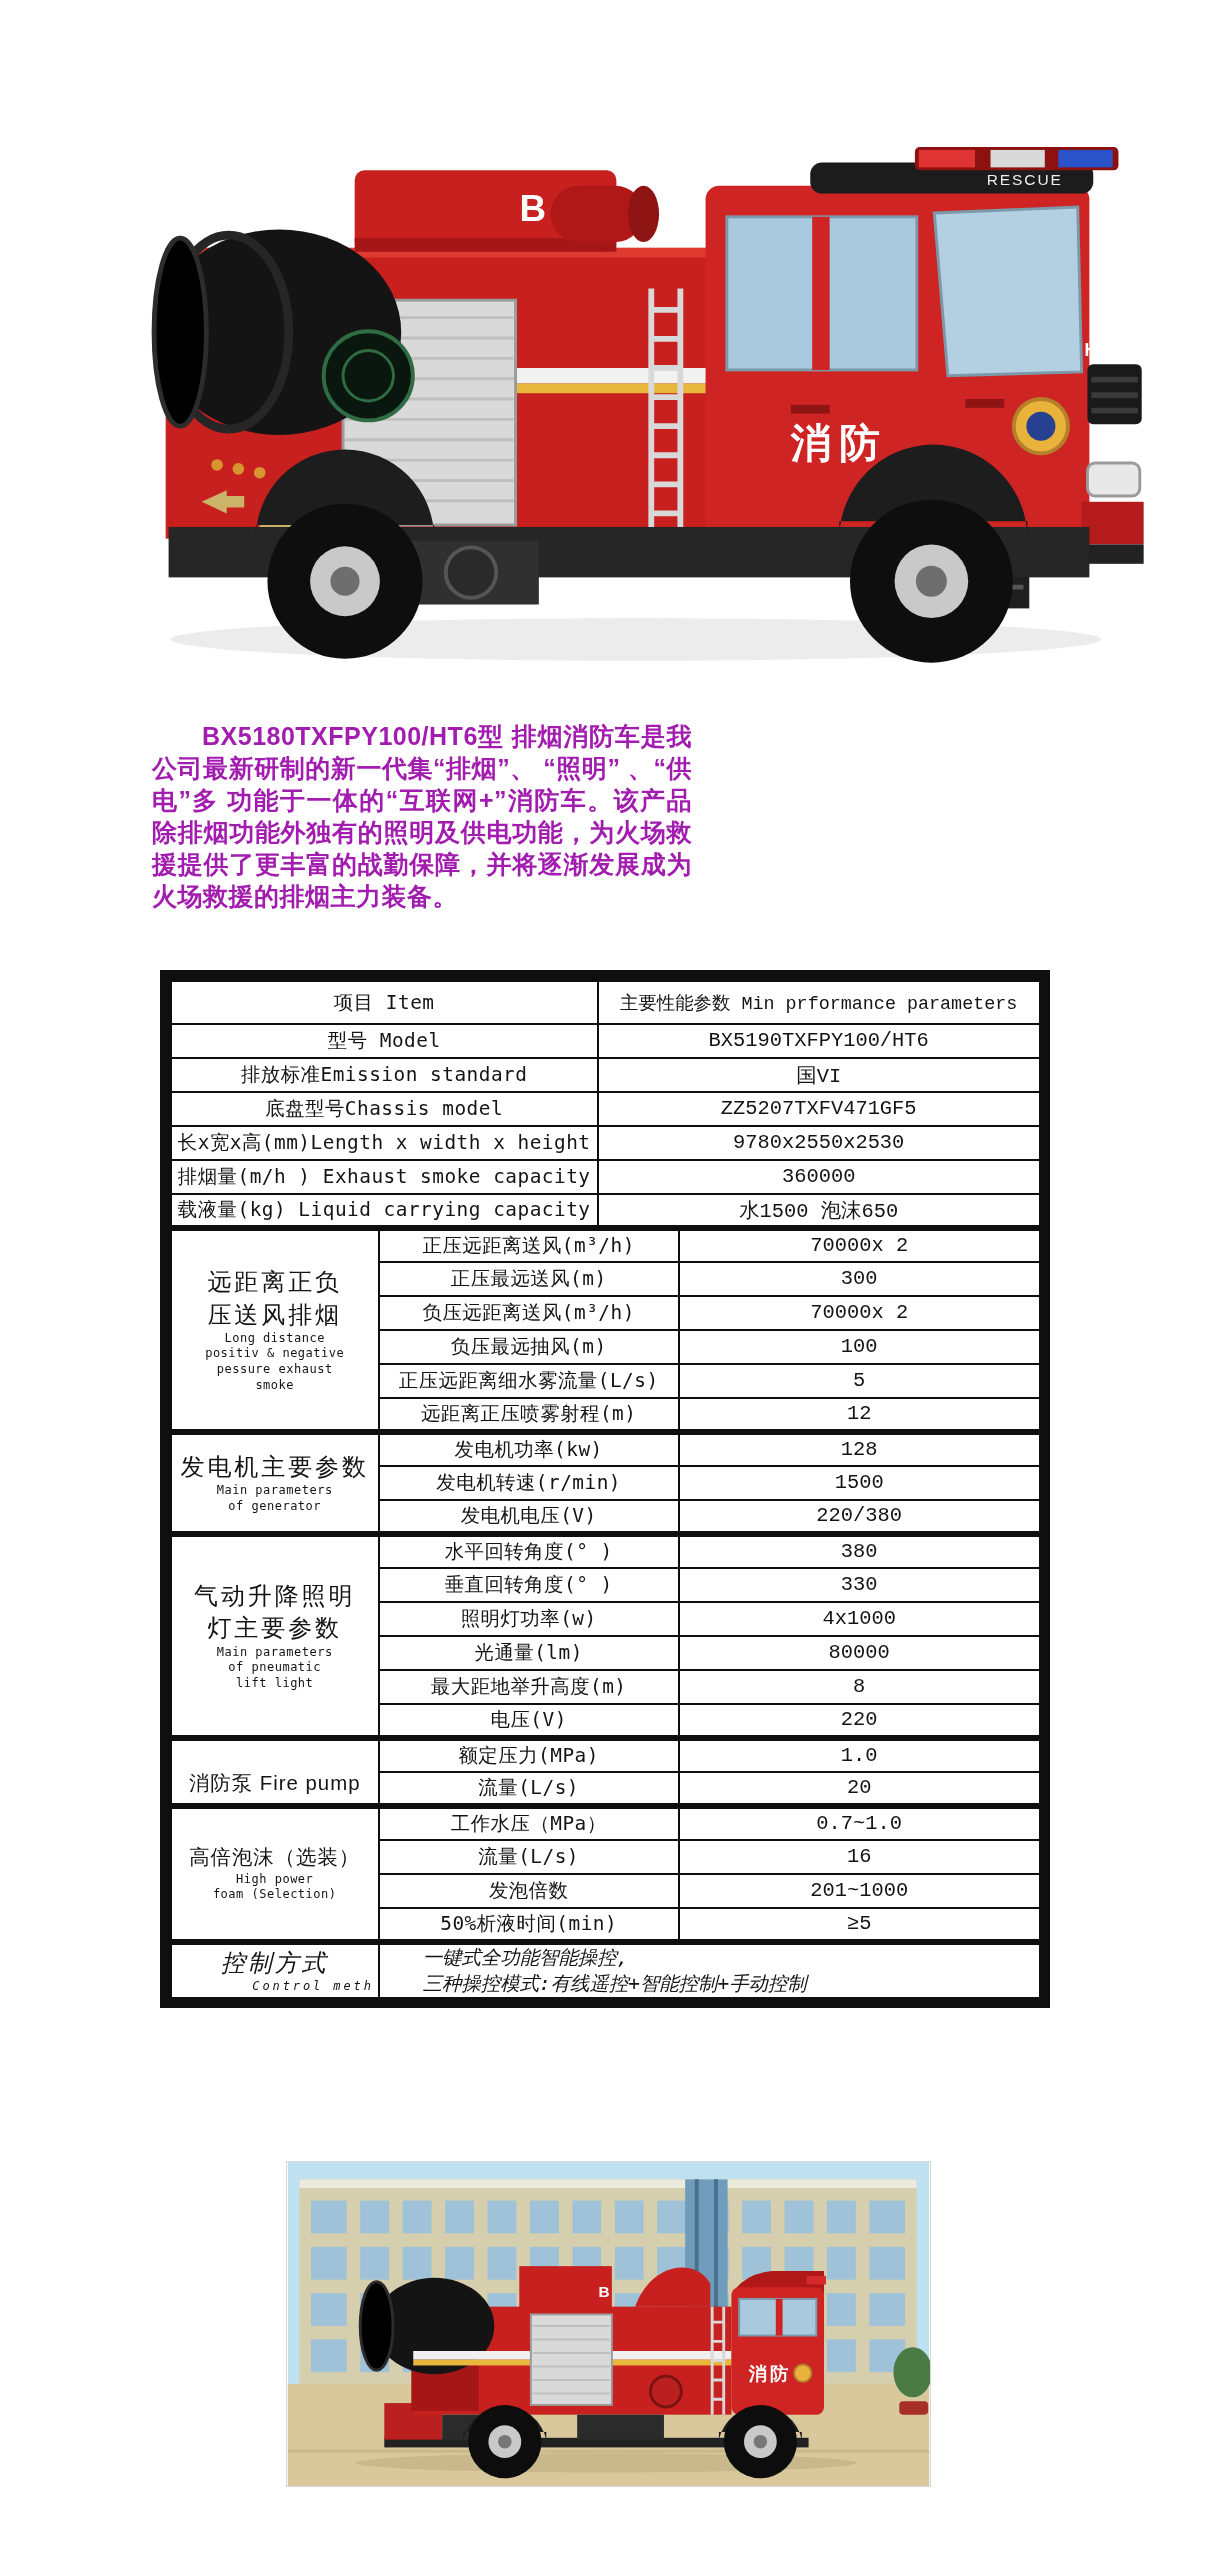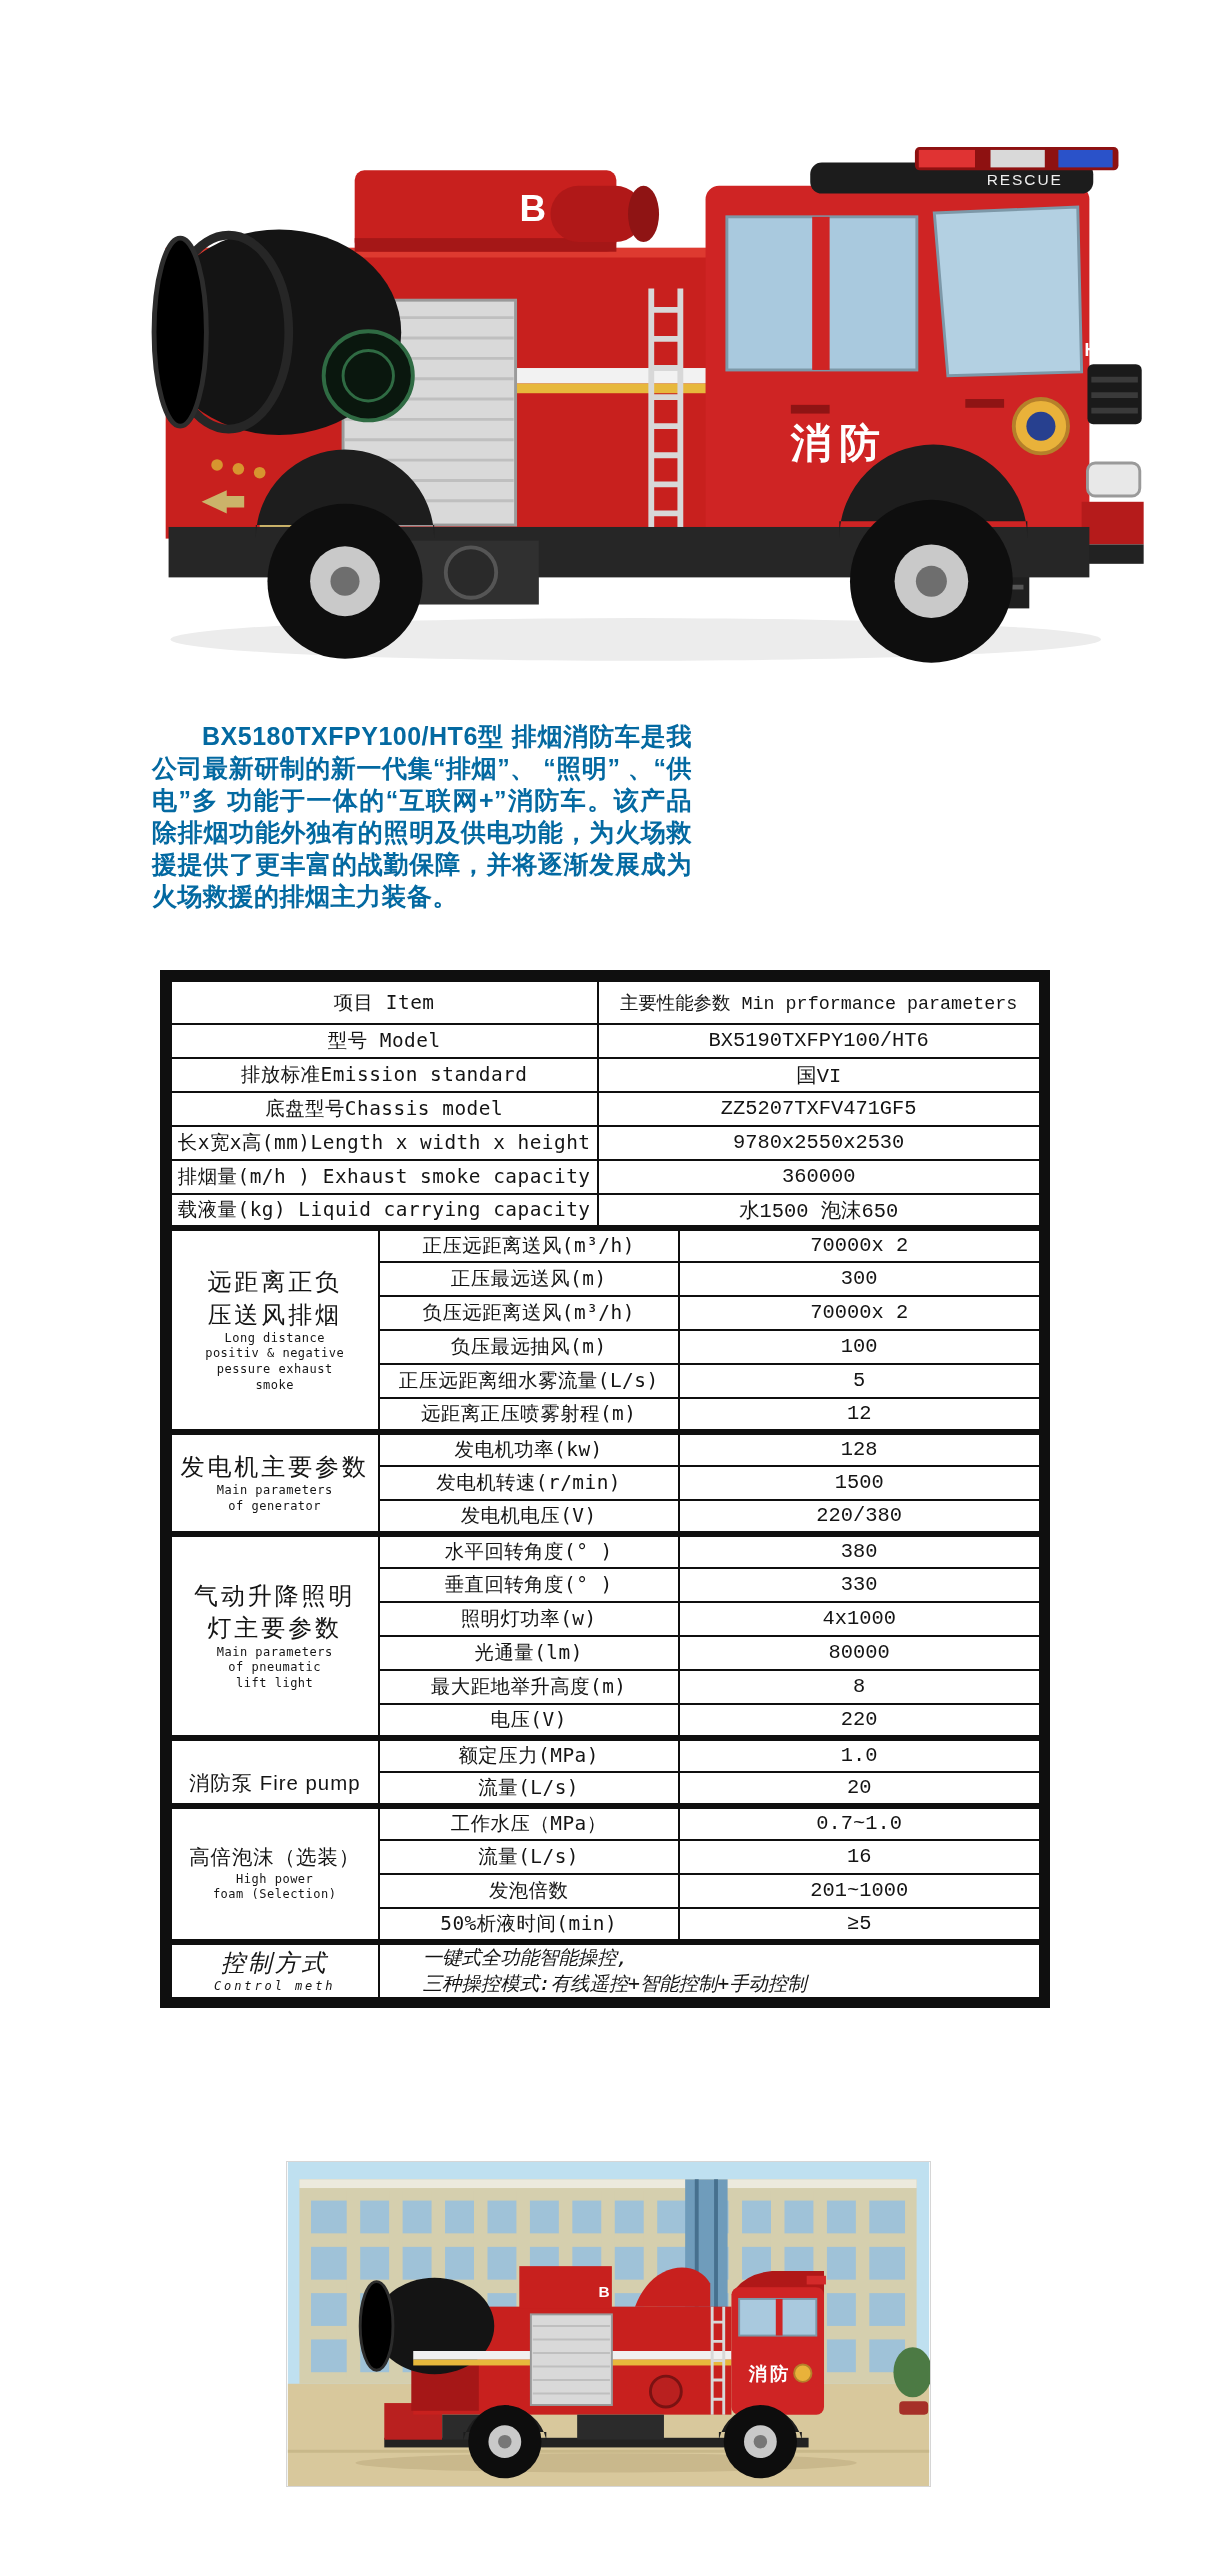--- a/index.html
+++ b/index.html
@@ -6,21 +6,21 @@
   .page { position:relative; width:1208px; height:2576px; background:#fff; overflow:hidden;
           font-family:"Liberation Sans","DejaVu Sans",sans-serif; color:#1a1a1a; }
 
   
   .photo-top { position:absolute; left:112px; top:85px; width:1033px; height:599px; }
   .photo-top svg { display:block; width:100%; height:100%; }
 
   
   .intro { position:absolute; left:152px; top:720px; width:540px; margin:0;
            font-size:25px; line-height:32px; font-weight:700; text-align:justify;
-           text-indent:50px; letter-spacing:0.5px; color:#0369a1; }
+           text-indent:50px; letter-spacing:0.5px; color:#a21caf; }
 
   
   .spec-wrap { position:absolute; left:160px; top:970px; background:#0f0f0f; padding:9.7px; }
   table.spec { border-collapse:collapse; table-layout:fixed; width:868px; background:#0369a1;
                font-family:"DejaVu Sans Mono","Liberation Mono",monospace; color:#141414; }
   .spec td { border:2.9px solid #0f0f0f; background:#fff; text-align:center; vertical-align:middle;
              padding:0 3.9px; overflow:hidden; }
   .spec tr { height:34px; }
   .spec thead tr { height:43px; }
   tbody.grp { border-top:6.8px solid #0f0f0f; }
@@ -297,21 +297,21 @@
           </tr>
         <tr>
             <td class="al" colspan="2">50%析液时间(min)</td>
             <td class="v">≥5</td>
           </tr>
       </tbody>
       <tbody class="grp">
         <tr class="control">
           <td class="gl">
             <span class="grp-cn">控制方式</span>
-            <span class="grp-en" style="letter-spacing:2.9px;">Control meth</span>
+            <span class="grp-en" style="letter-spacing:2.9px;text-align:right;">Control meth</span>
           </td>
           <td class="ctrl" colspan="3">一键式全功能智能操控,
 三种操控模式:有线遥控+智能控制+手动控制</td>
         </tr>
       </tbody>
     </table>
   </div>
 
   <div class="photo-bottom">
     <svg viewBox="0 0 665 336">

